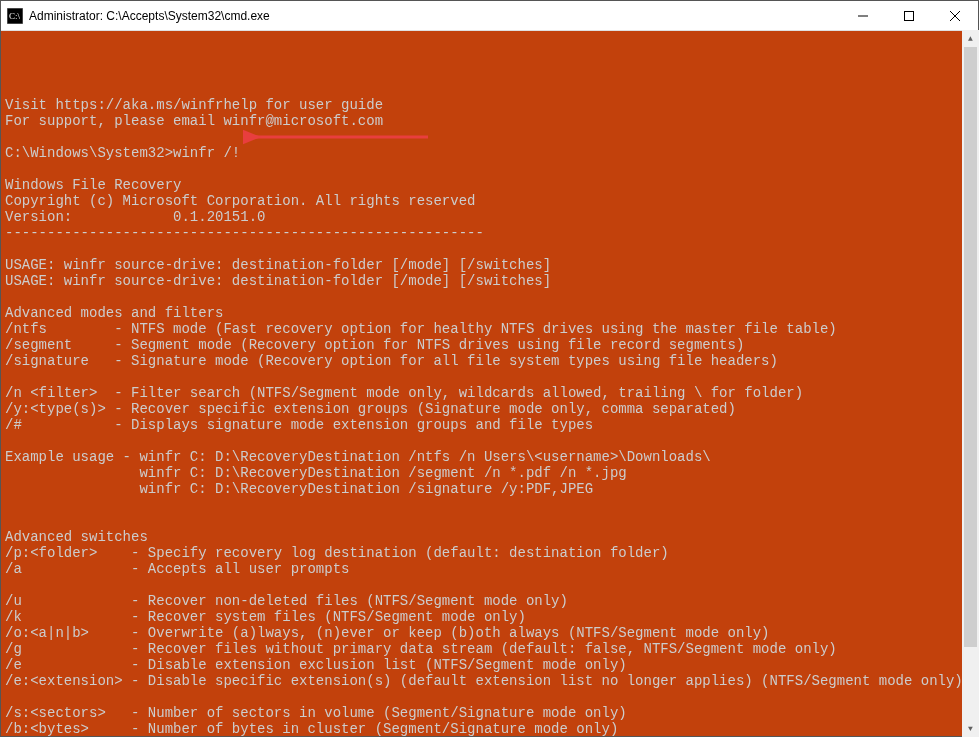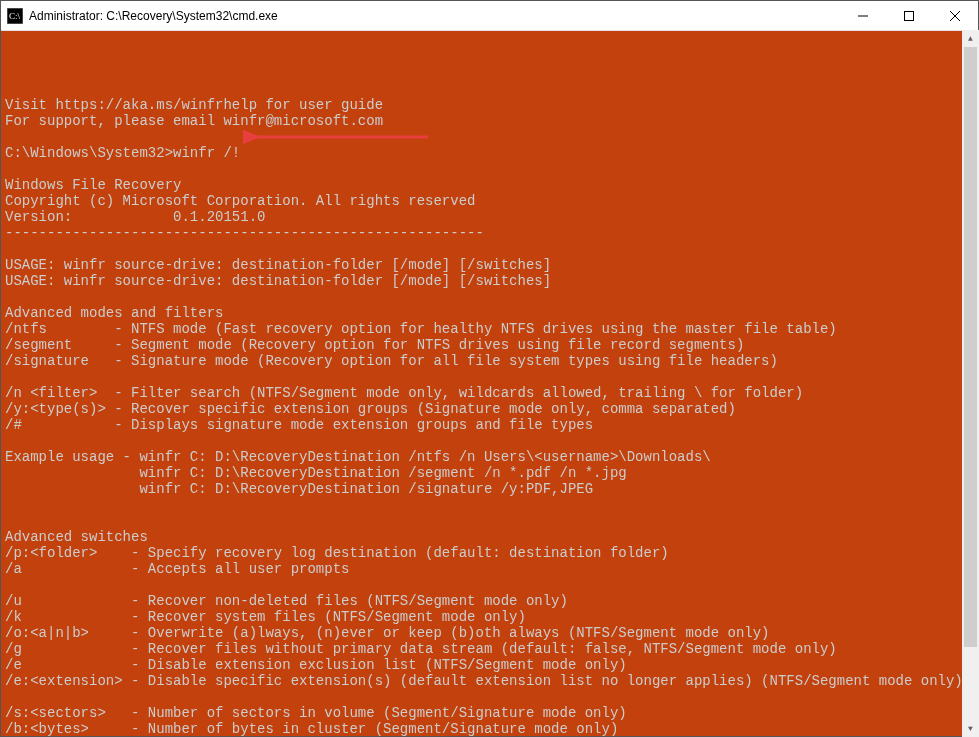--- a/index.html
+++ b/index.html
@@ -122,21 +122,21 @@
 
 <div class="window">
   <div class="titlebar">
     <div class="titlebar-left">
       <span class="cmd-icon">
         <svg viewBox="0 0 16 16">
           <rect x="0" y="0" width="16" height="16" fill="#000" stroke="#888" stroke-width="1"></rect>
           <text x="2" y="11" font-size="9" fill="#fff" font-family="Consolas">C:\</text>
         </svg>
       </span>
-      <span class="title-text">Administrator: C:\Recovery\System32\cmd.exe</span>
+      <span class="title-text">Administrator: C:\Accepts\System32\cmd.exe</span>
     </div>
     <div class="window-controls">
       <div class="win-btn">
         <svg width="10" height="10" viewBox="0 0 10 10">
             <line x1="0" y1="5" x2="10" y2="5" stroke="#000" stroke-width="1"></line>
           </svg>
       </div>
       <div class="win-btn">
         <svg width="10" height="10" viewBox="0 0 10 10">
             <rect x="0.5" y="0.5" width="9" height="9" fill="none" stroke="#000" stroke-width="1"></rect>

